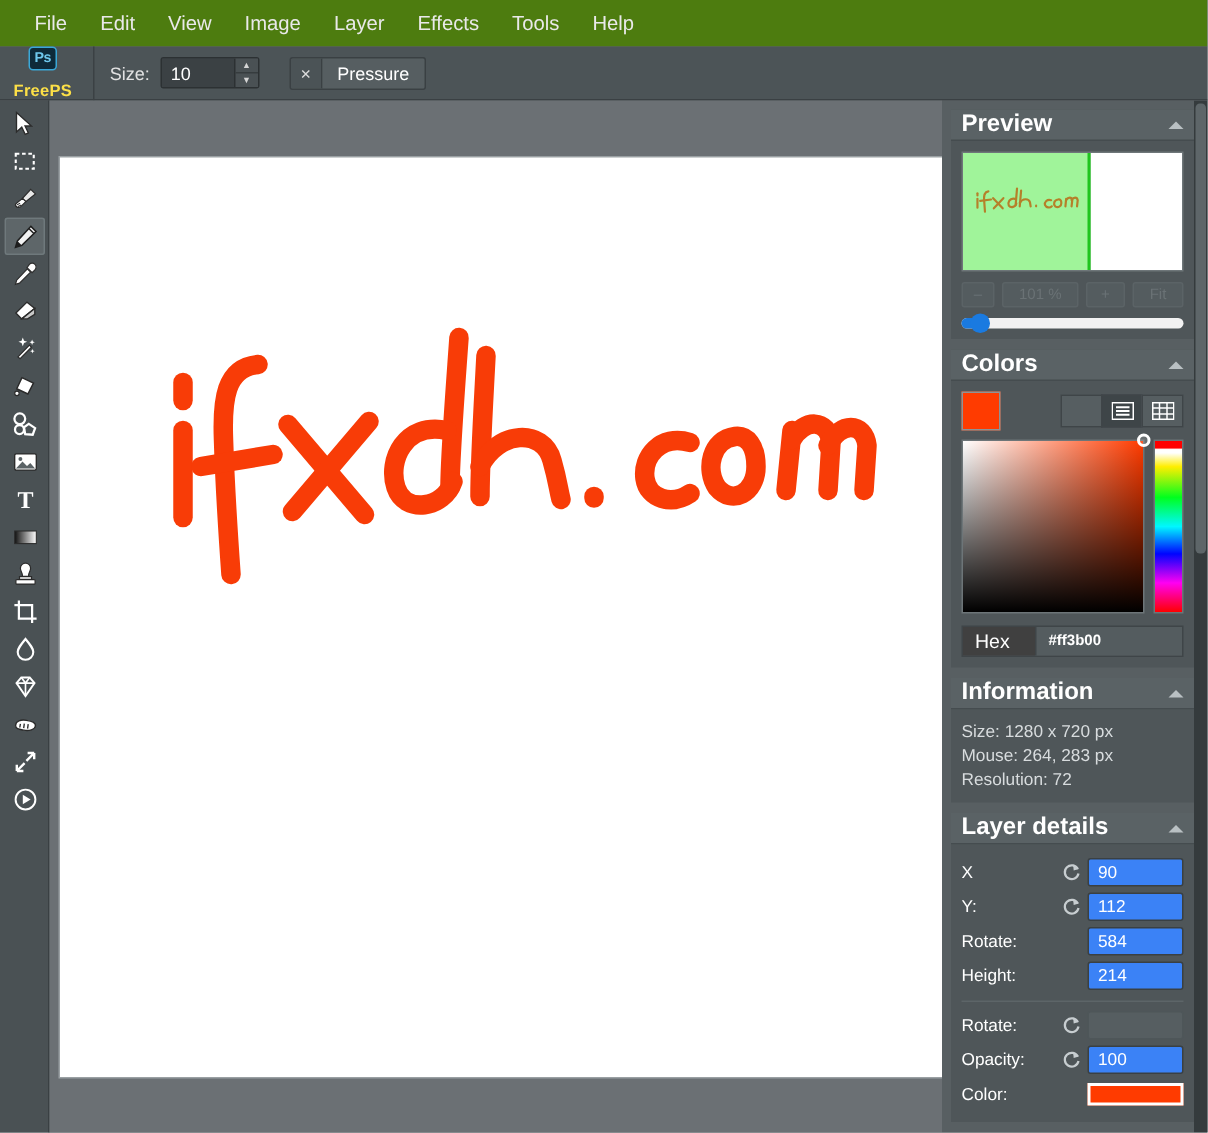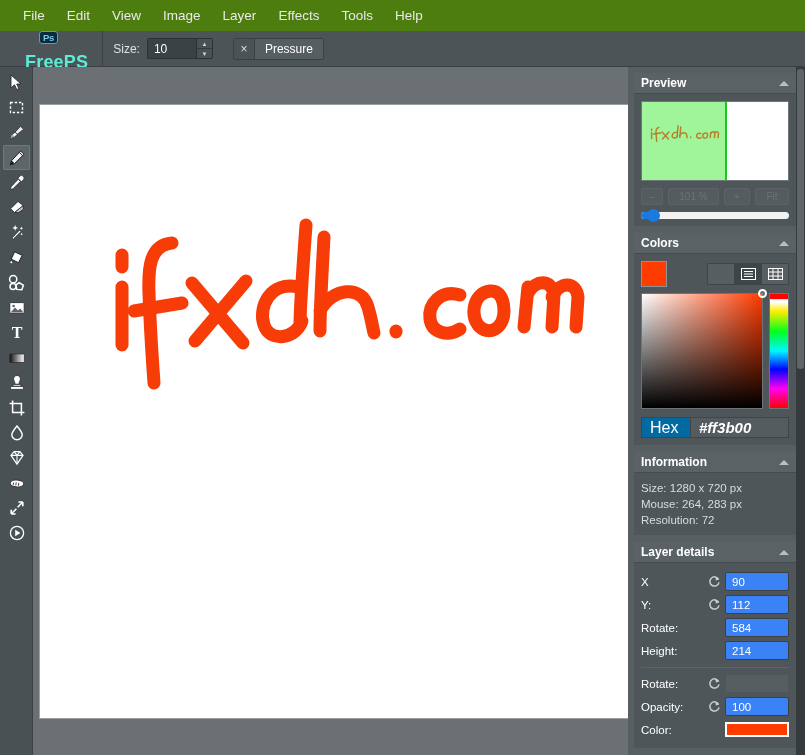--- a/index.html
+++ b/index.html
@@ -37,21 +37,21 @@
     border-right: 1px solid #3b4144;
     flex-direction: column;
   }
   .ps-badge {
     width: 19px; height: 19px; border-radius: 3px;
     background: #0e2a39; border: 1px solid #3aa8d8;
     color: #6fc9ee; font-size: 9.5px; font-weight: bold;
     display: flex; align-items: center; justify-content: center;
     letter-spacing: -0.2px;
   }
-  .brand-name { color: #5eead4; font-size: 18px; font-weight: bold; letter-spacing: .2px; margin-left: 16px;}
+  .brand-name { color: #fde047; font-size: 11px; font-weight: bold; letter-spacing: .2px;}
 
   .opt-group { display: flex; align-items: center; height: 36px; padding: 0 10px; }
   .opt-label { color: #e2e2e2; font-size: 12px; margin-right: 7px; }
   .spinbox {
     display: flex; align-items: stretch; height: 21px;
     background: #3b4144; border: 1px solid #2c3133; border-radius: 2px;
   }
   .spin-val {
     width: 48px; background: #3b4144; border: none; outline: none;
     color: #ffffff; font-size: 12px; font-family: "Liberation Sans", sans-serif;
@@ -124,21 +124,21 @@
     overflow: hidden;
   }
   .panel { background: #4f5659; margin: 0 9px 7px 6px; }
   .panel:first-child { margin-top: 6px; }
   .panel-header {
     height: 21px; background: #5a6265;
     display: flex; align-items: center; justify-content: space-between;
     padding: 0 7px;
     border-bottom: 1px solid #454c4f;
   }
-  .panel-title { color: #ffffff; font-size: 12px; font-weight: bold; }
+  .panel-title { color: #ffffff; font-size: 16px; font-weight: bold; }
   .collapse-caret {
     width: 0; height: 0;
     border-left: 5px solid transparent; border-right: 5px solid transparent;
     border-bottom: 5px solid #b9c0c3;
   }
   .panel-body { padding: 7px; }
 
   
   .preview-frame {
     height: 80px; display: flex;
@@ -210,28 +210,27 @@
       #ff0000 0%, #ff0000 4%, #ffffff 5%, #ffffff 7%,
       #ffee00 15%, #00ff1e 33%, #00f7ff 50%,
       #0004ff 66%, #ff00f2 83%, #ff0000 100%);
   }
 
   .hex-row {
     display: flex; margin-top: 8px; height: 21px;
     border: 1px solid #3f4548;
   }
   .hex-label {
-    width: 48px; background: #0369a1; color: #ffffff; font-size: 16px;
+    width: 48px; background: #404040; color: #ffffff; font-size: 13px;
     display: flex; align-items: center; padding-left: 8px;
   }
   .hex-value {
-    flex: 1; background: #545c5f; color: #ffffff; font-size: 15px; font-weight: bold;
+    flex: 1; background: #545c5f; color: #ffffff; font-size: 10px; font-weight: bold;
     display: flex; align-items: center; padding-left: 8px;
     border-left: 1px solid #3f4548;
-    font-style: italic;
   }
 
   
   .info-line { color: #d8dcde; font-size: 11.5px; line-height: 16px; }
 
   
   .ld-row { display: flex; align-items: center; height: 23px; }
   .ld-label { color: #ffffff; font-size: 11.5px; width: 62px; }
   .ld-reset {
     width: 22px; display: flex; align-items: center; justify-content: center;

